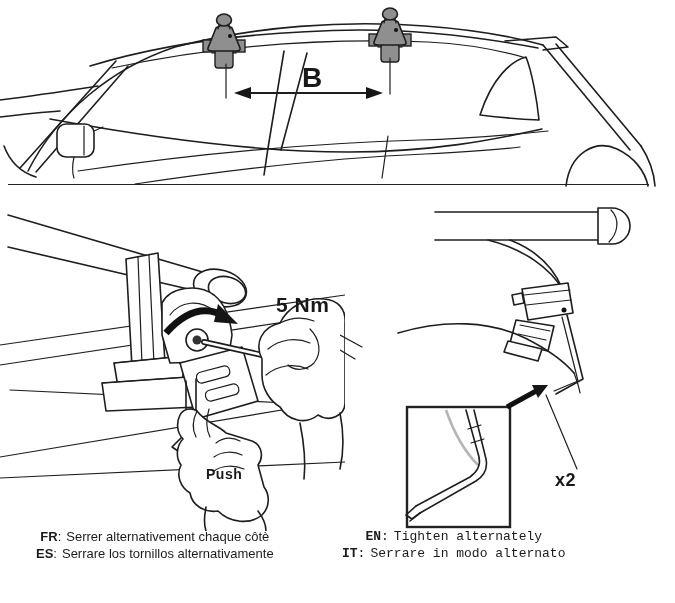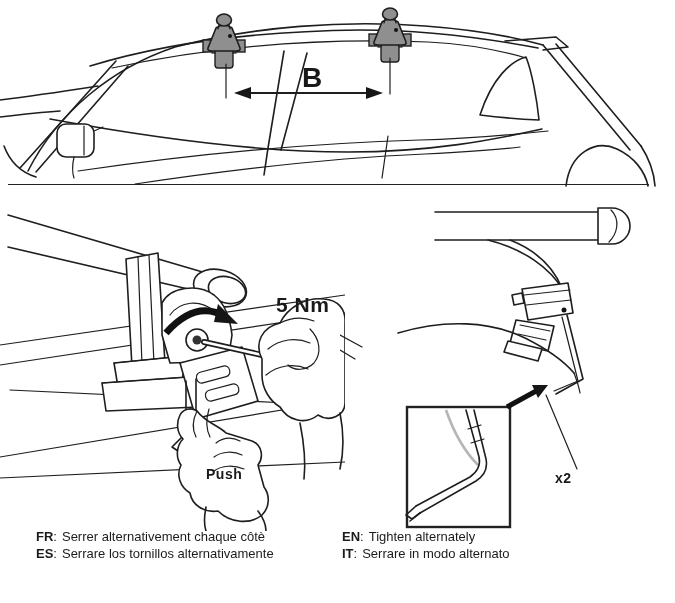--- a/index.html
+++ b/index.html
@@ -10,24 +10,24 @@
   svg{position:absolute;display:block;}
   .ln{fill:none;stroke:#1e1e1e;stroke-width:1.6;stroke-linecap:round;stroke-linejoin:round;}
   .thin{stroke-width:1.2;}
   .fw{fill:#ffffff;stroke:#1e1e1e;stroke-width:1.6;stroke-linejoin:round;}
   .fb{fill:#161616;stroke:none;}
   .divider{position:absolute;left:8px;top:184px;width:641px;border-top:1.6px solid #222;}
   .lbl{position:absolute;font-weight:bold;color:#191919;letter-spacing:.5px;}
   .lbl-b{left:302px;top:62px;font-size:28px;}
   .lbl-torque{left:261px;top:293px;font-size:21px;margin-left:15px;}
   .lbl-push{left:206px;top:466px;font-size:14px;}
-  .lbl-qty{left:555px;top:470px;font-size:14px;}
-  .instructions{position:absolute;top:528px;font-size:13px;line-height:17px;}
+  .lbl-qty{left:555px;top:470px;font-size:18px;}
+  .instructions{position:absolute;top:528px;font-size:13px;line-height:17px;text-align:center;}
   .instructions.left{left:36px;}
-  .instructions.right{left:342px;}
+  .instructions.right{left:342px;font-family:Liberation Mono, monospace;}
   .irow{white-space:nowrap;}
   .code{font-weight:bold;}
   .sep{margin-right:5px;}
 </style>
 </head>
 <body>
 
 <div class="page">
 
   <svg width="675" height="190" viewBox="0 0 675 190" style="left:0;top:0">

